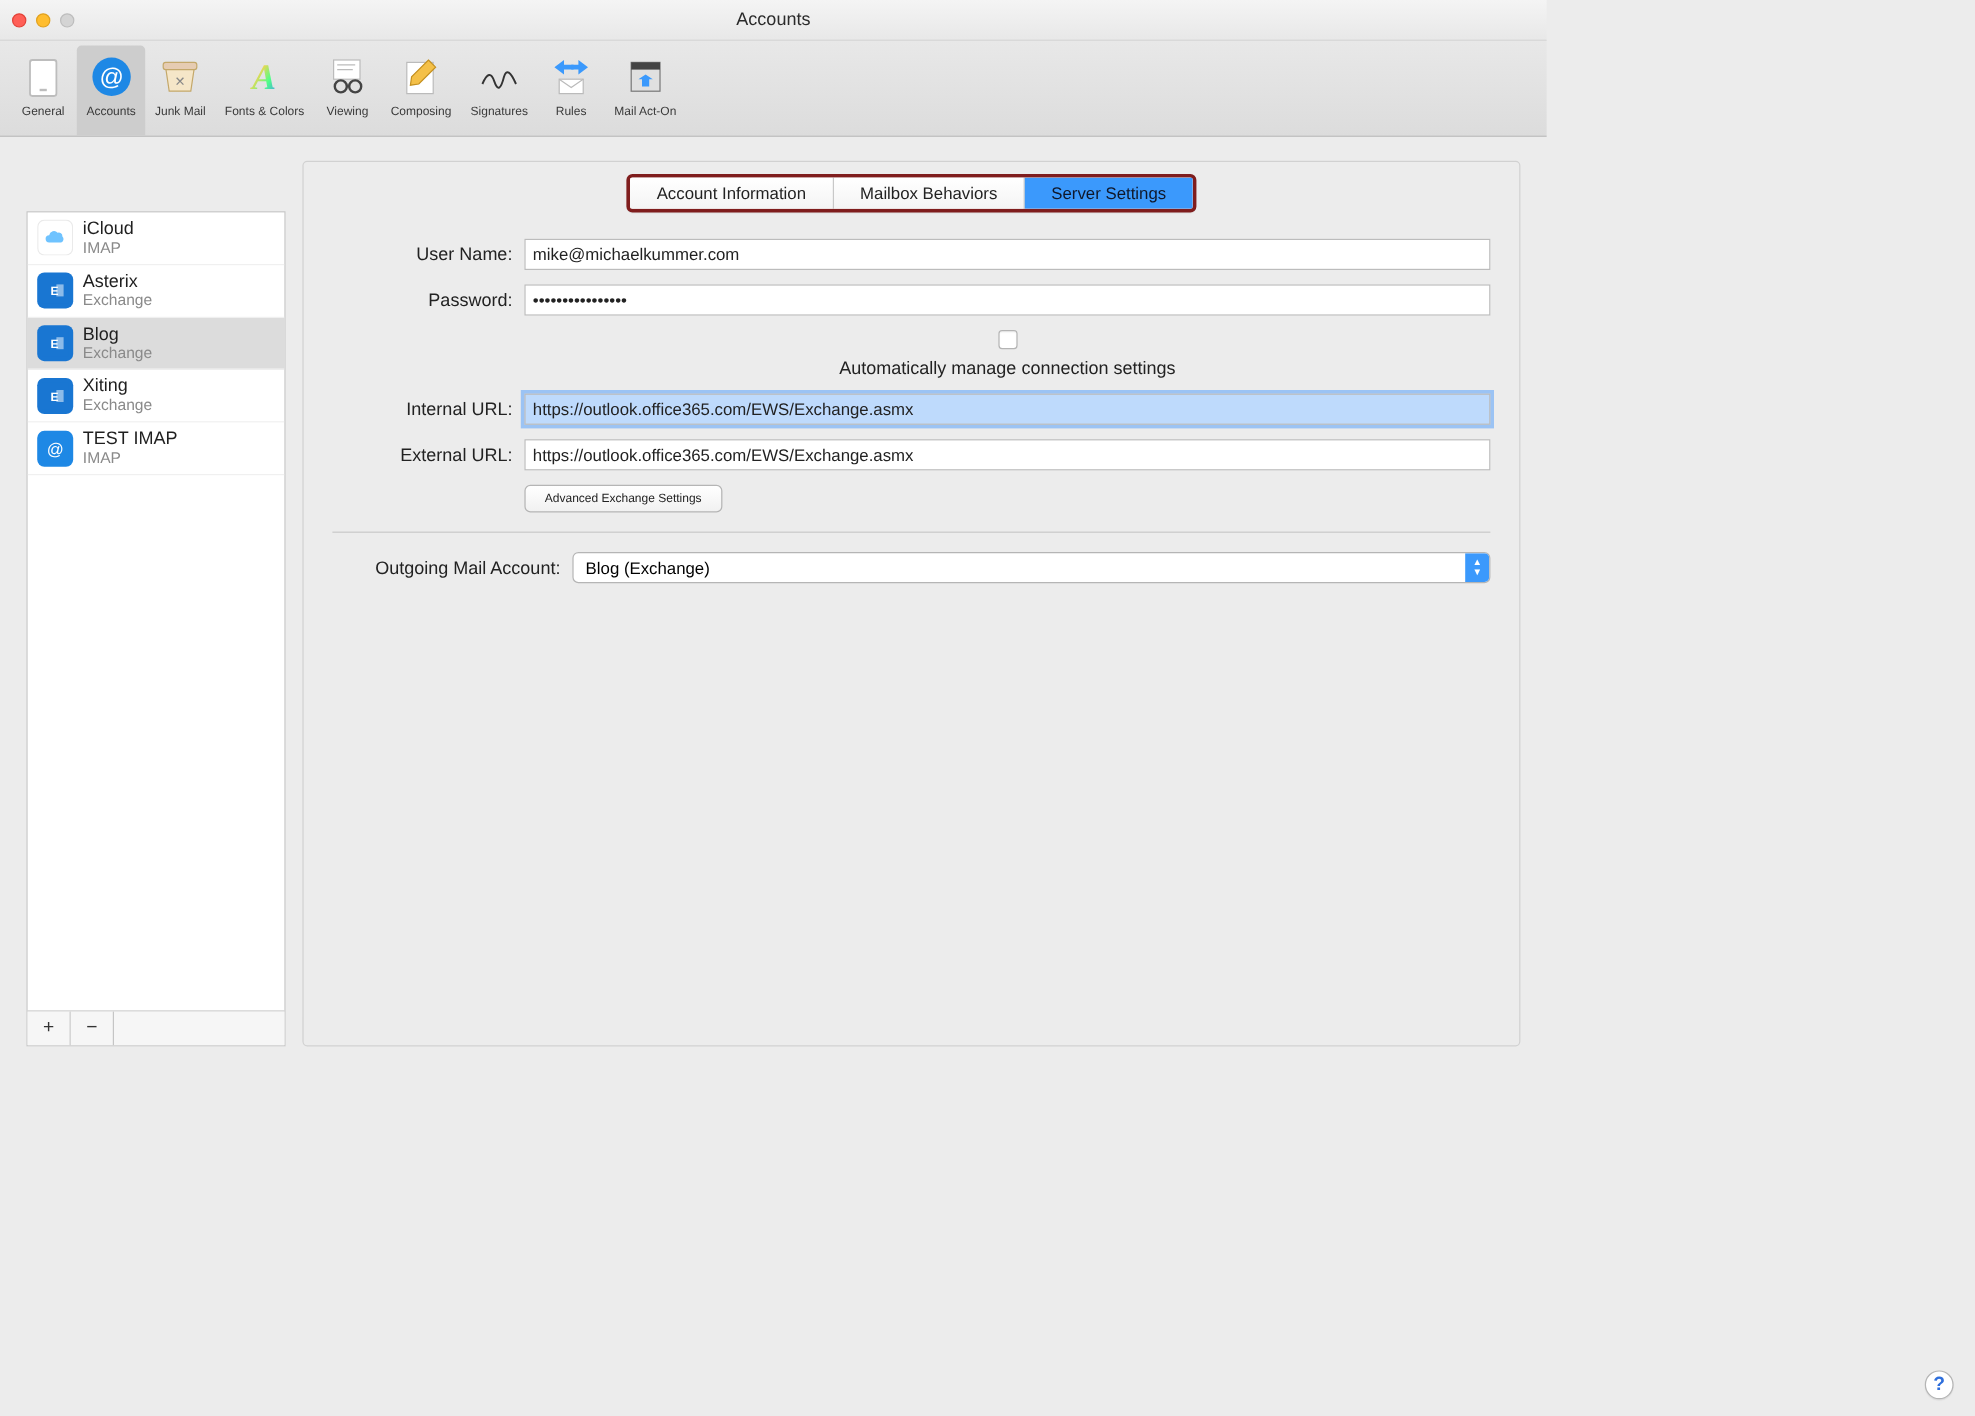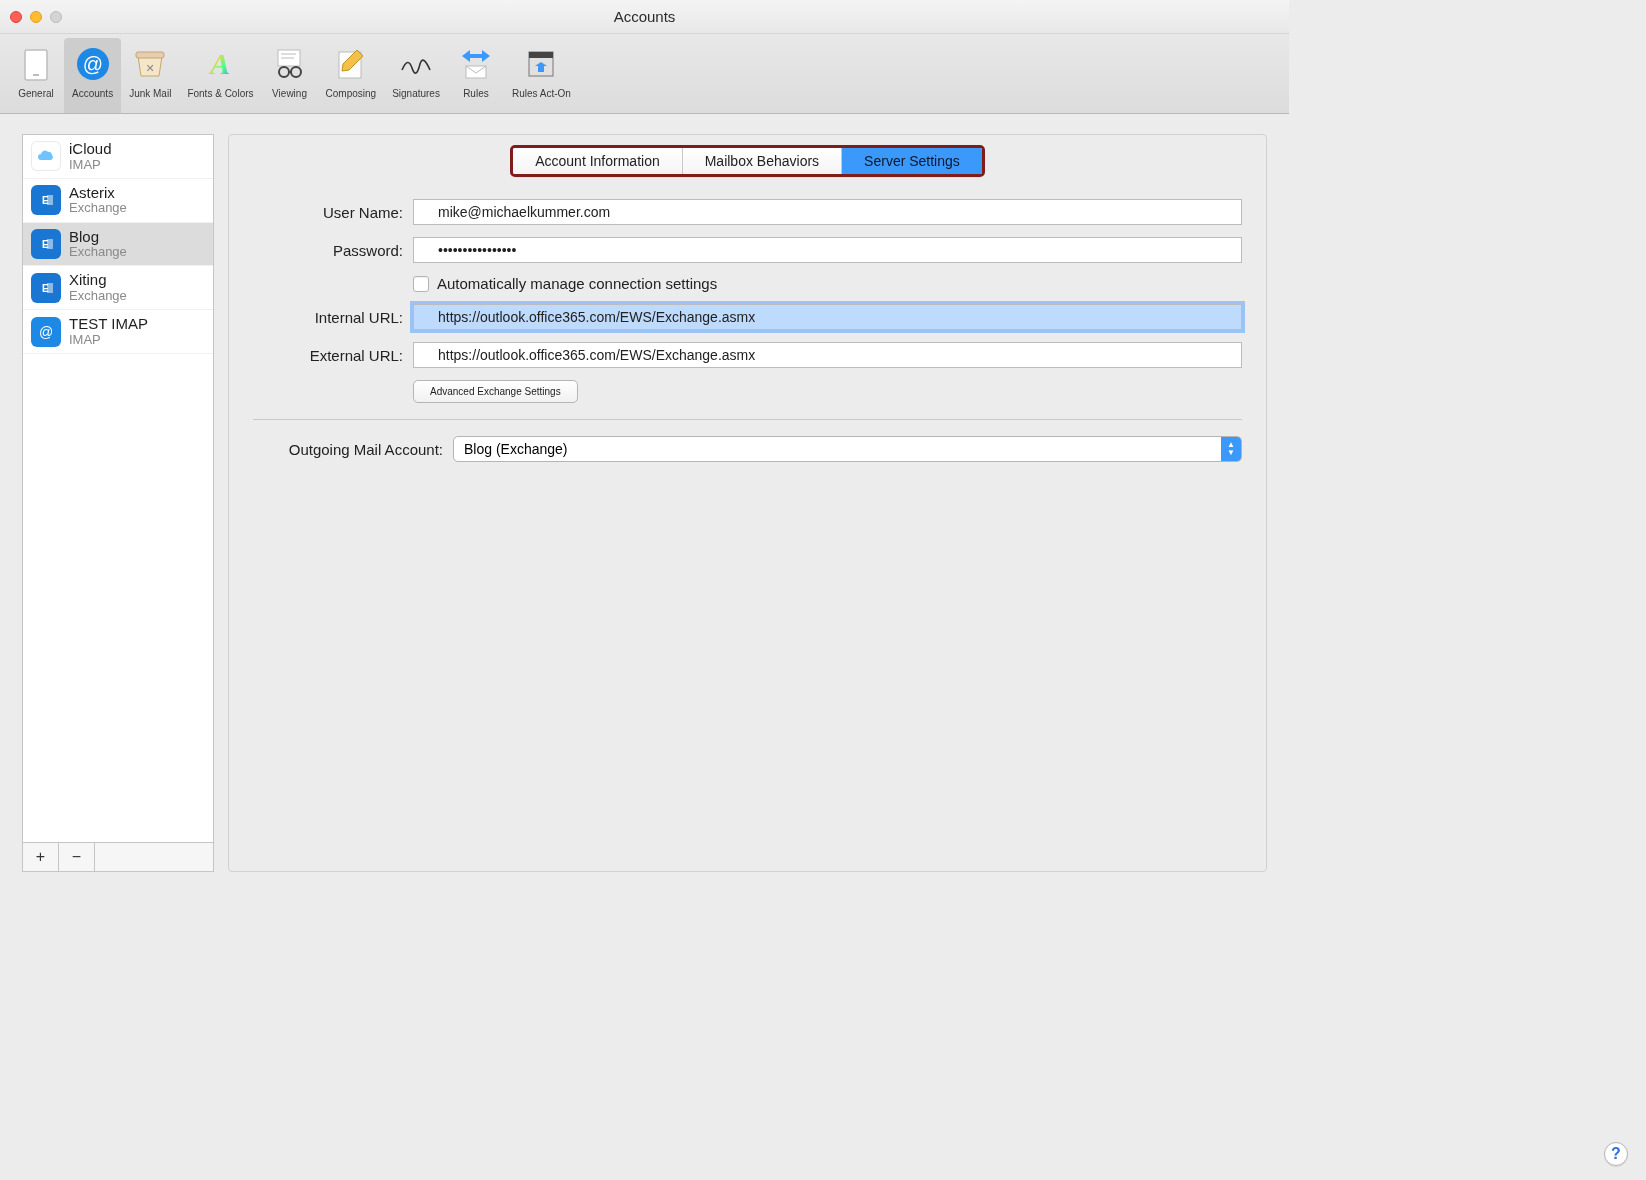--- a/index.html
+++ b/index.html
@@ -50,25 +50,26 @@
       gap: 4px;
     }
     .t-item.selected { background: #cdcdcd; border-radius: 4px 4px 0 0; }
     .t-item .lbl { font-size: 10px; color: #3a3a3a; }
     .t-icon { width: 40px; height: 40px; display: flex; align-items: center; justify-content: center; }
     .t-icon svg { width: 40px; height: 40px; }
 
     
     .main { display: flex; height: calc(100% - 34px - 80px); padding: 20px 22px 52px 22px; gap: 14px; }
     .sidebar {
-      width: 192px;
+      width: 216px;
       border: 1px solid #c5c5c5;
       background: #ffffff;
       display: flex; flex-direction: column;
       border-radius: 0;
+      margin-top: 42px;
     }
     .acc-list { flex: 1; overflow: auto; }
     .acc-item { display: flex; align-items: center; gap: 8px; padding: 6px 8px; cursor: pointer; border-bottom: 1px solid #f0f0f0; }
     .acc-item.selected { background: #dcdcdc; }
     .acc-icon { width: 30px; height: 30px; border-radius: 6px; display: flex; align-items: center; justify-content: center; }
     .acc-icon.icloud { background: #fff; box-shadow: inset 0 0 0 1px #eaeaea; }
     .acc-icon.exchange { background: #1976d2; }
     .acc-icon.at { background: #1e88e5; }
     .acc-text .name { font-size: 15px; color: #1f1f1f; line-height: 1.1; }
     .acc-text .proto { font-size: 13px; color: #8a8a8a; line-height: 1.1; }
@@ -112,32 +113,32 @@
     .seg-item.active { background: #3b99fc; color: #0f172a; }
 
     .form { padding: 0 24px 0 24px; }
     .row { display: flex; align-items: center; margin-bottom: 12px; }
     .row label {
       width: 160px; text-align: right; padding-right: 10px;
       font-size: 15px; color: #222;
     }
     .row .ctrl { flex: 1; max-width: 100%; }
     input[type=text], input[type=password] {
-      width: 100%; height: 26px; padding: 3px 24px;
+      width: 100%; height: 26px; padding: 3px 6px;
       border: 1px solid #bcbcbc; background: #fff;
       font-size: 14px; color: #222;
       font-family: inherit;
     }
     input.focused {
       outline: none;
       border: 1px solid #bcbcbc;
       box-shadow: 0 0 0 3px #9bc3f4;
       background: #bedafc;
     }
-    .checkbox-row { display: flex; align-items: center; gap: 8px; font-size: 15px; color: #222; }
+    .checkbox-row { display: flex; align-items: center; gap: 8px; font-size: 15px; color: #222; flex-direction: column; }
     .chk {
       width: 16px; height: 16px; border: 1px solid #b4b4b4; border-radius: 3px; background: #fff;
       box-shadow: inset 0 1px 1px rgba(0,0,0,0.06);
     }
     .push-button {
       display: inline-block;
       padding: 5px 16px;
       background: linear-gradient(#ffffff, #f1f1f1);
       border: 1px solid #b5b5b5;
       border-radius: 5px;
@@ -267,21 +268,21 @@
     <div class="lbl">Rules</div>
   </div>
   <div class="t-item">
     <div class="t-icon">
       <svg viewBox="0 0 40 40">
           <rect x="8" y="8" width="24" height="24" fill="#e0e0e0" stroke="#777"></rect>
           <rect x="8" y="8" width="24" height="6" fill="#444"></rect>
           <path d="M14 22 l6 -4 l6 4 l-3 0 l0 6 l-6 0 l0 -6 z" fill="#3b99fc"></path>
         </svg>
     </div>
-    <div class="lbl">Rules Act-On</div>
+    <div class="lbl">Mail Act-On</div>
   </div>
 </div>
 
 <div class="main">
   <div class="sidebar">
     <div class="acc-list">
 
       <div class="acc-item">
         <div class="acc-icon icloud">
           <svg width="22" height="22" viewBox="0 0 22 22">

